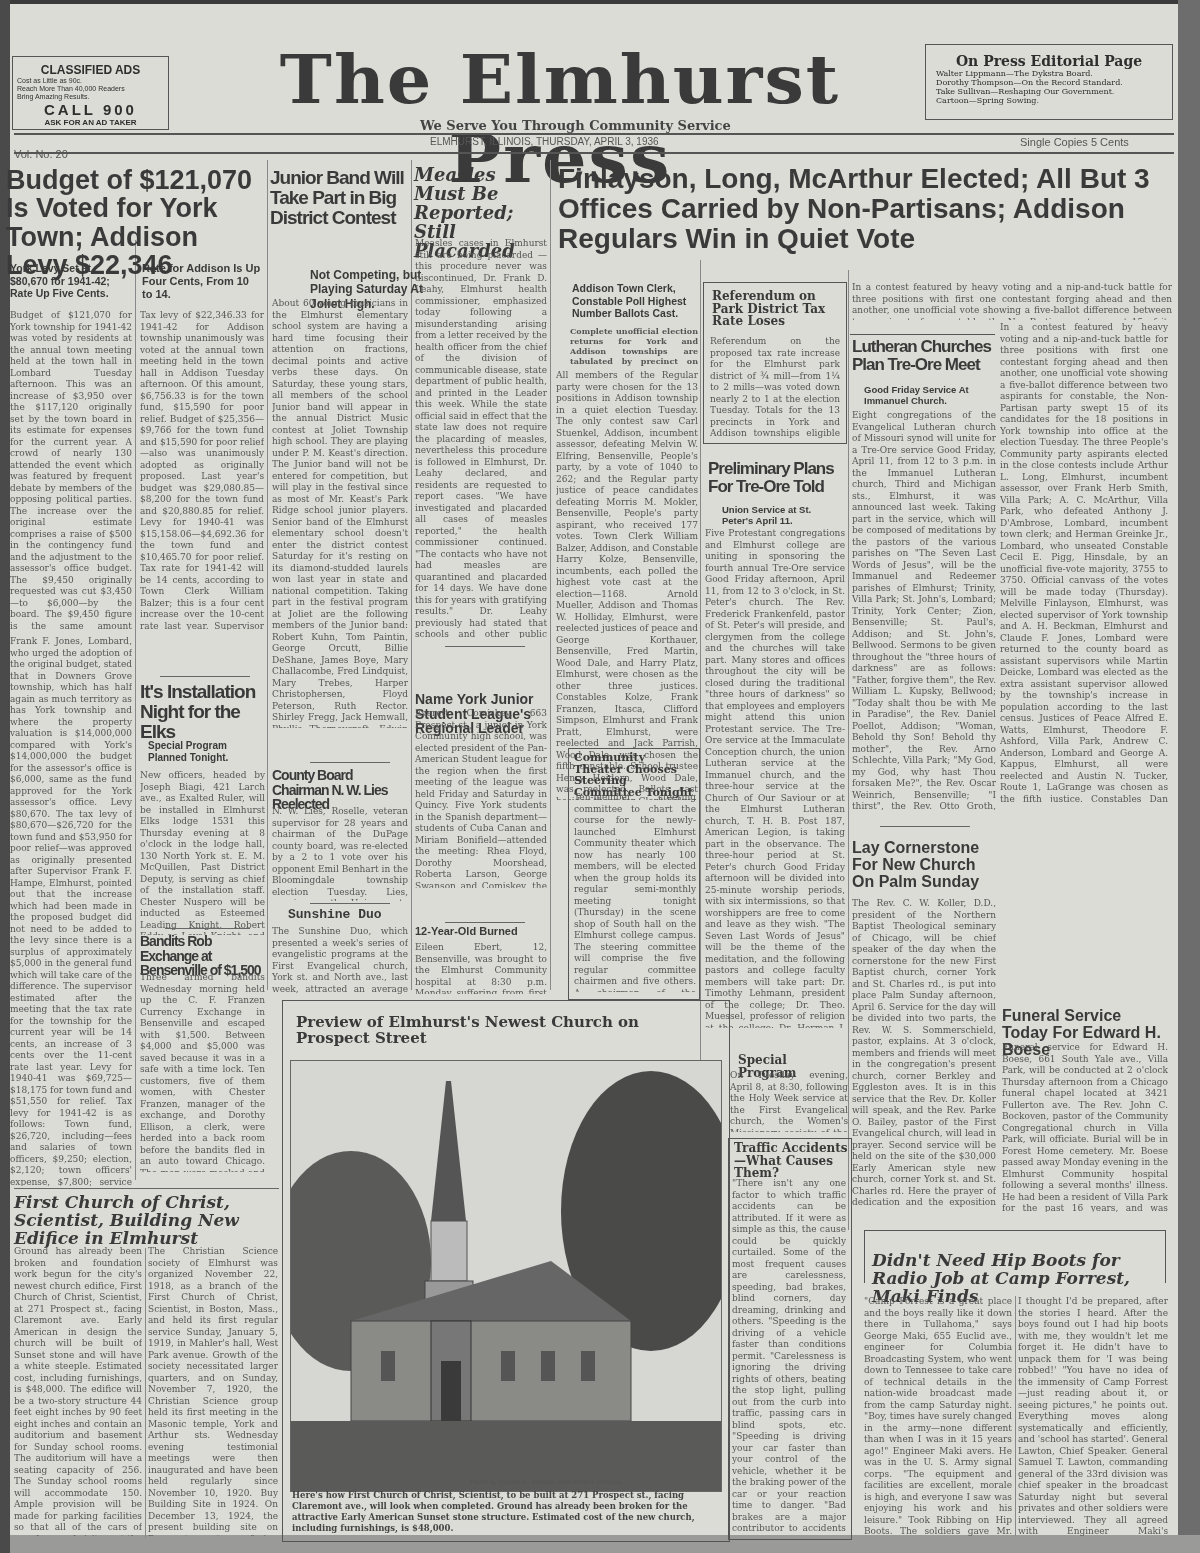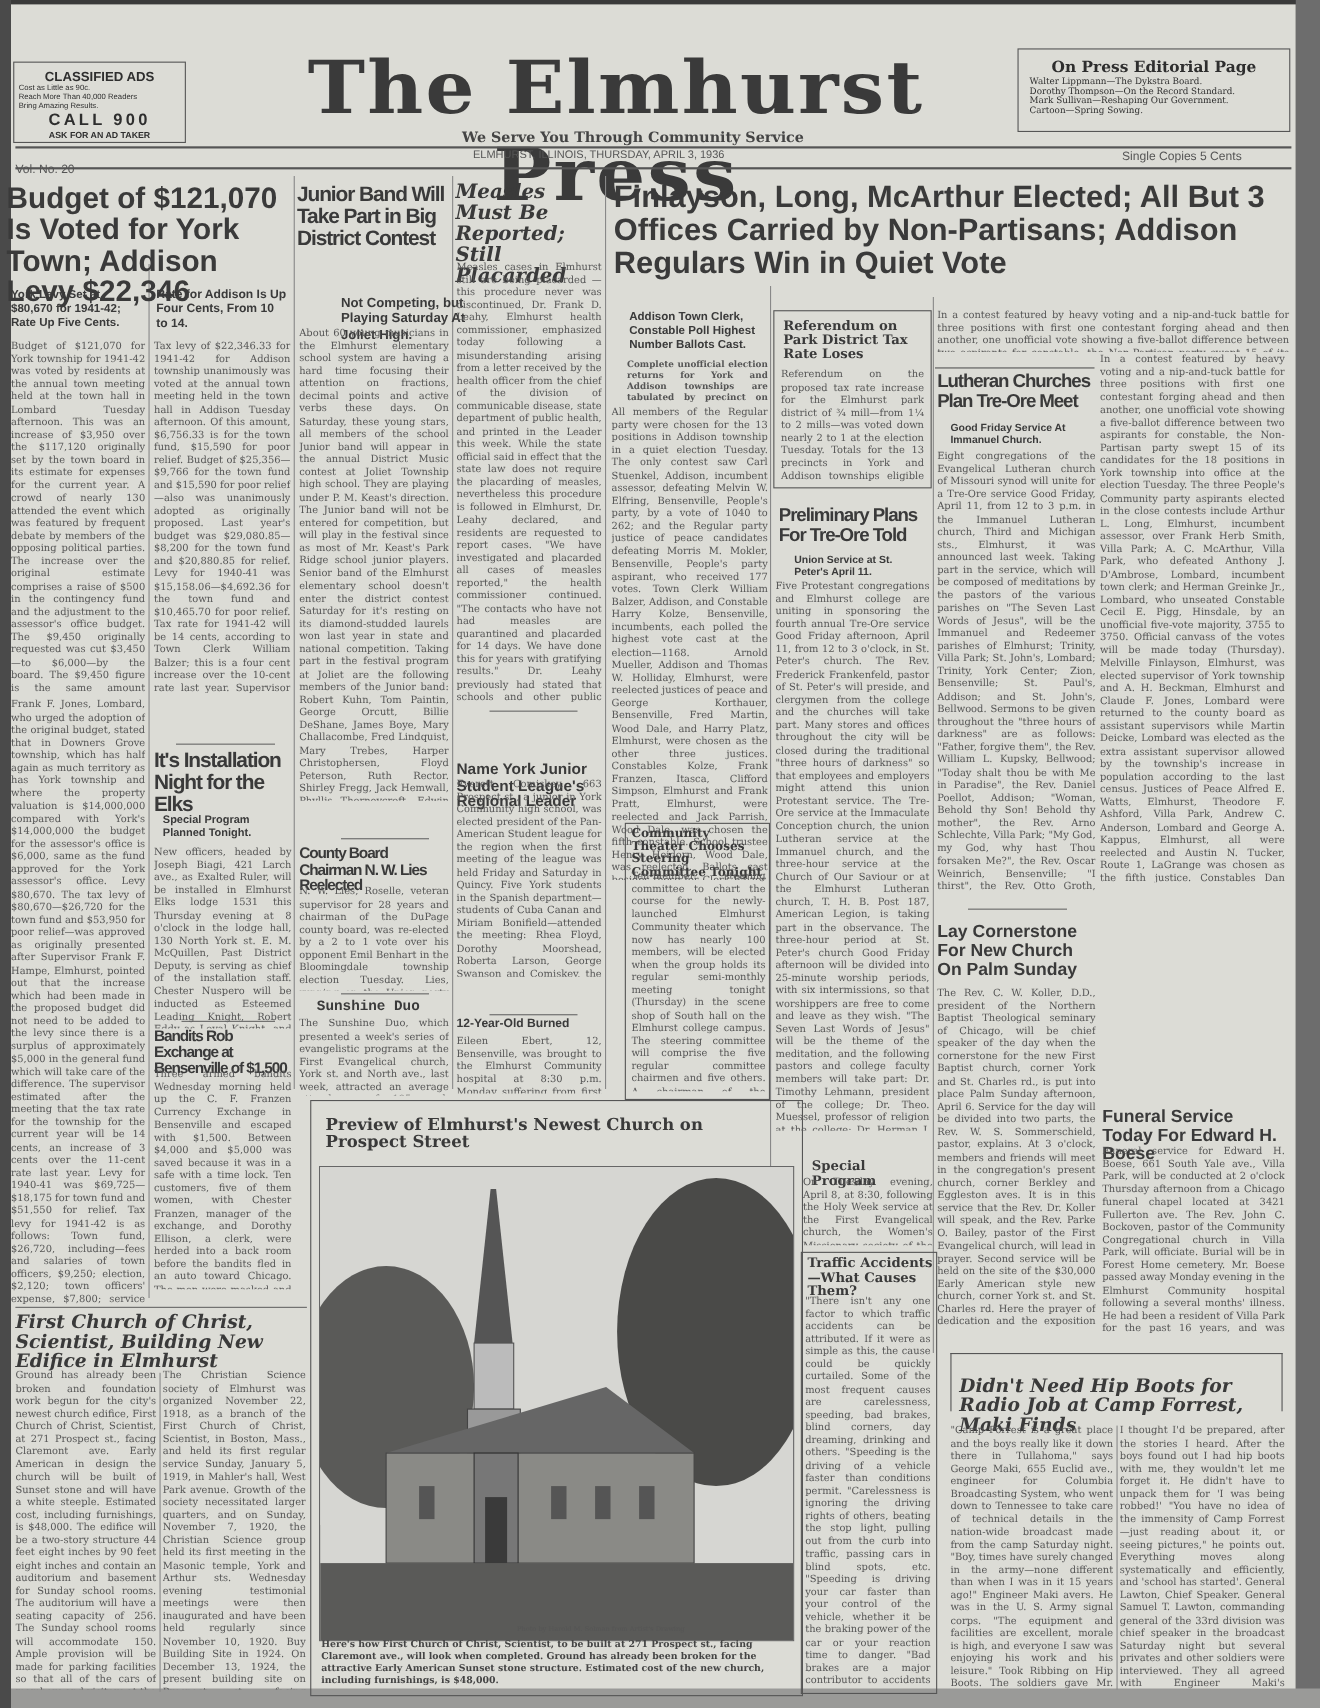--- a/index.html
+++ b/index.html
@@ -51,21 +51,21 @@
   <div class="a">ASK FOR AN AD TAKER</div>
 </div>
 
 <div class="masthead-title">The Elmhurst Press</div>
 <div class="slogan">We Serve You Through Community Service</div>
 
 <div class="box editorial">
   <div class="t">On Press Editorial Page</div>
   <div class="l">Walter Lippmann—The Dykstra Board.</div>
   <div class="l">Dorothy Thompson—On the Record Standard.</div>
-  <div class="l">Mark Sullivan—Reshaping Our Government.</div>
+  <div class="l">Take Sullivan—Reshaping Our Government.</div>
   <div class="l">Cartoon—Spring Sowing.</div>
 </div>
 
 <div class="rule" style="left:14px;top:133px;width:1160px;"></div>
 <div class="dateline">ELMHURST, ILLINOIS, THURSDAY, APRIL 3, 1936</div>
 <div class="issue">Vol. No. 20</div>
 <div class="price">Single Copies 5 Cents</div>
 <div class="rule" style="left:14px;top:152px;width:1160px;"></div>
 
 <div class="col-rule" style="left:267px;top:160px;height:830px;"></div>

